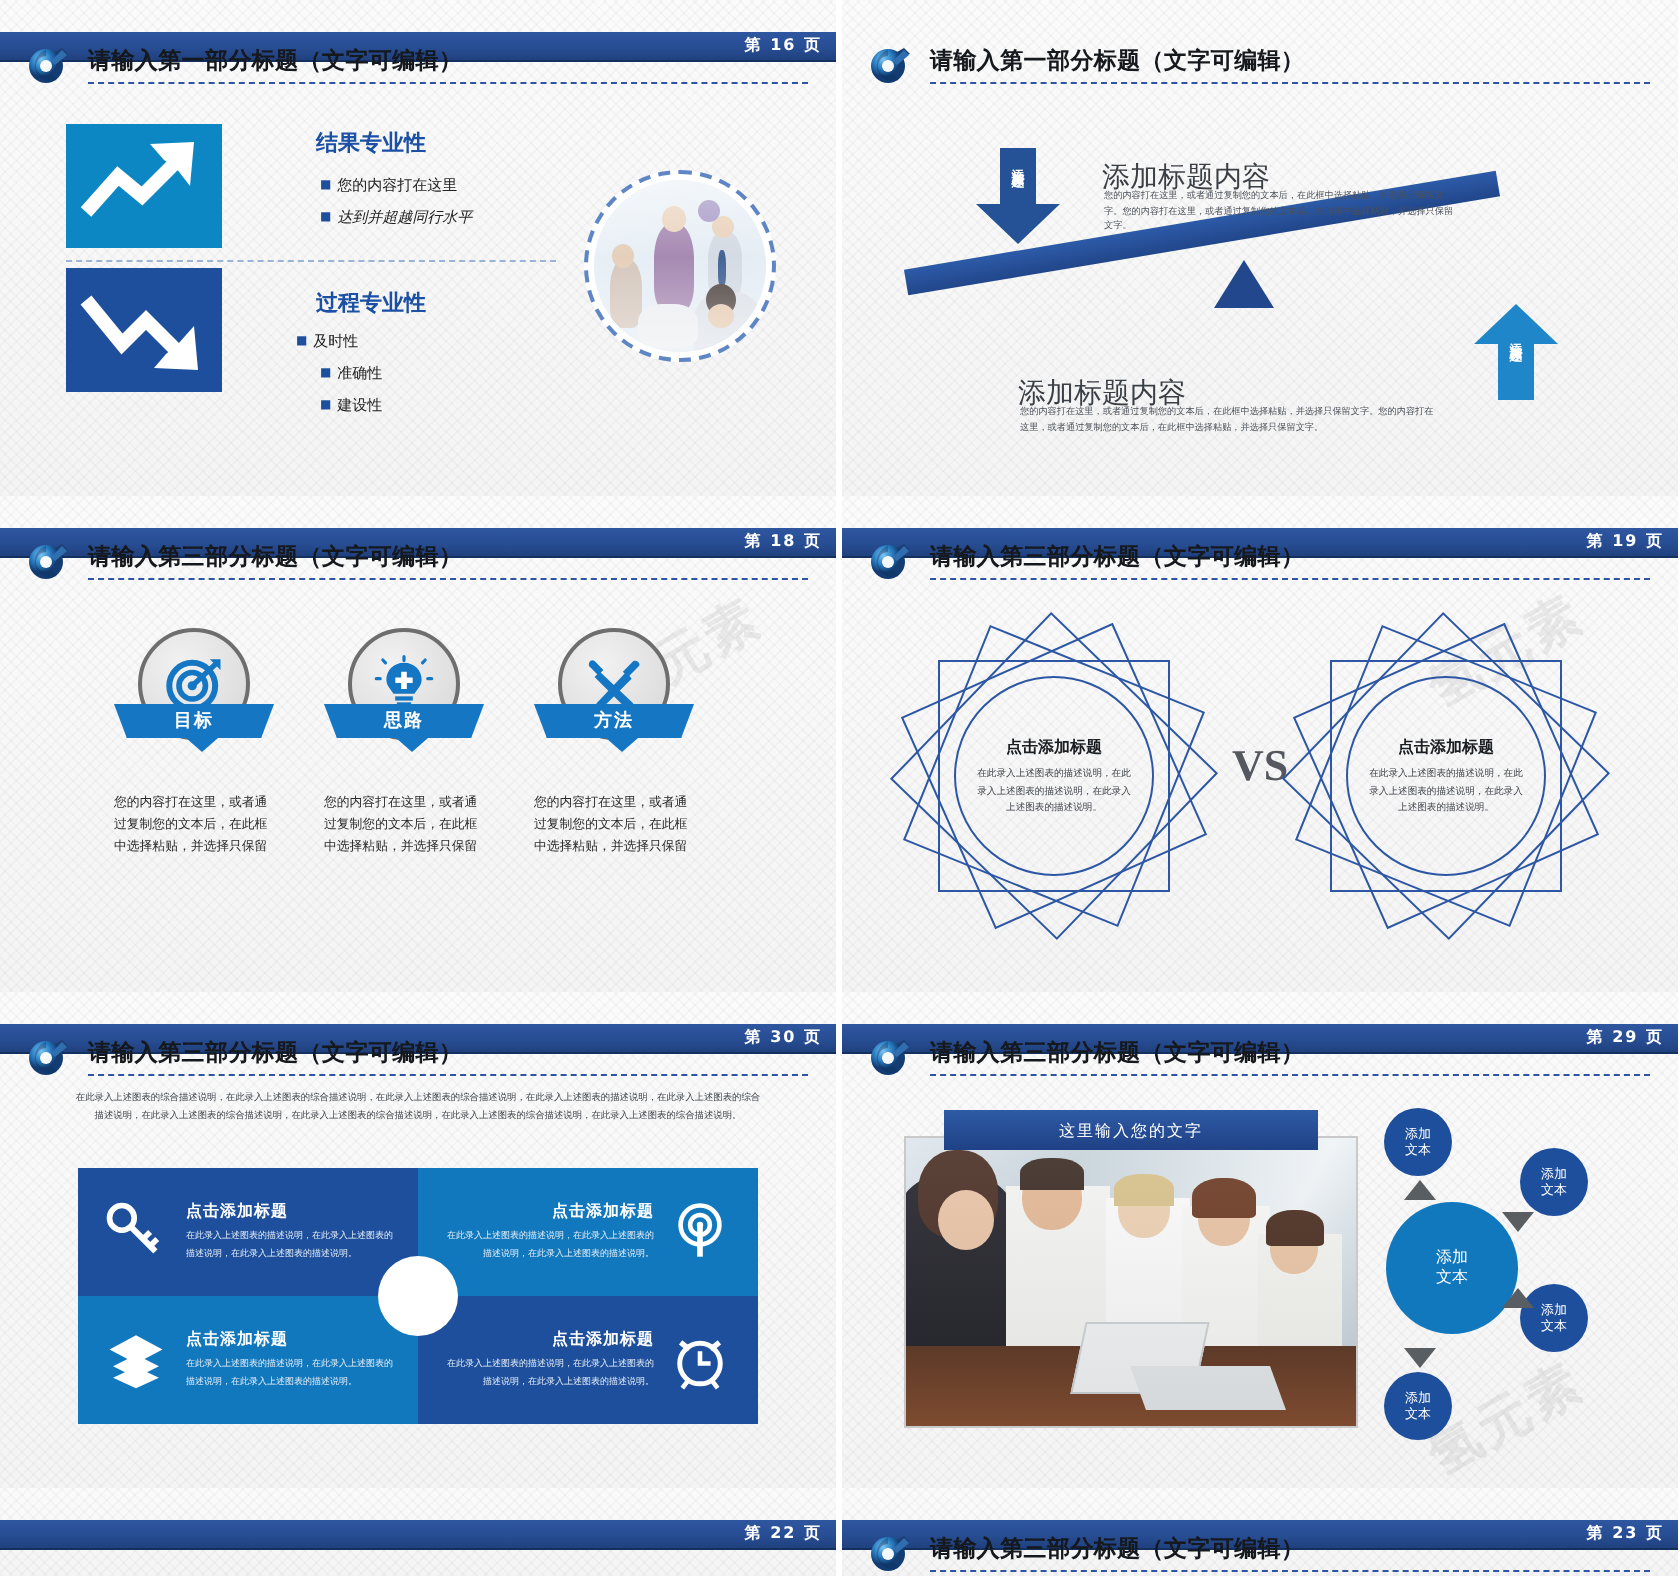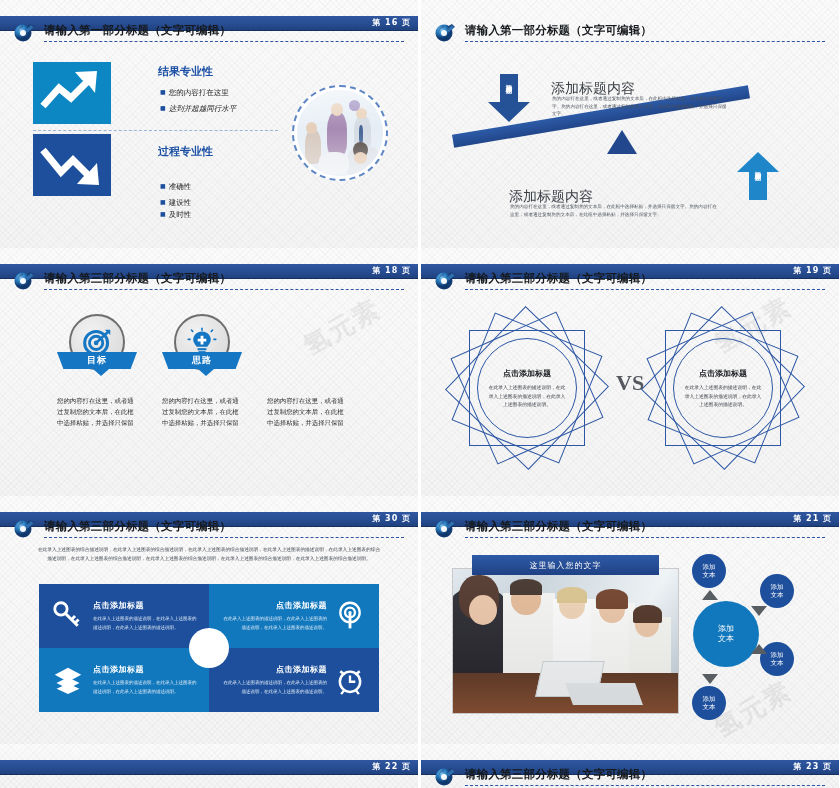--- a/index.html
+++ b/index.html
@@ -195,21 +195,21 @@
         <path d="M44 50 L66 51 L64 29 L56 38 L50 43 Z" fill="#fff"></path>
       </svg>
     </div>
     <div class="s16-div"></div>
 
     <div class="s16-h" style="left:158px; top:64px;">结果专业性</div>
     <div class="s16-li" style="left:160px; top:88px;">您的内容打在这里</div>
     <div class="s16-li" style="left:160px; top:104px;font-style:italic;">达到并超越同行水平</div>
 
     <div class="s16-h" style="left:158px; top:144px;">过程专业性</div>
-    <div class="s16-li" style="left:160px; top:166px;margin-top:44px;">及时性</div>
+    <div class="s16-li" style="left:148px; top:166px;">及时性</div>
     <div class="s16-li" style="left:160px; top:182px;">准确性</div>
     <div class="s16-li" style="left:160px; top:198px;">建设性</div>
 
     <div class="photo-circ">
       <div class="photo-inner">
         <div class="pp" style="left:8px;top:40px;width:16px;height:34px;background:#cfc0b4;"></div>
         <div class="pp" style="left:9px;top:32px;width:11px;height:12px;border-radius:50%;background:#e2c9b2;"></div>
         <div class="pp" style="left:30px;top:22px;width:20px;height:44px;background:#9b7aa8;"></div>
         <div class="pp" style="left:34px;top:13px;width:12px;height:13px;border-radius:50%;background:#e8d0b8;"></div>
         <div class="pp" style="left:57px;top:26px;width:17px;height:34px;background:#cfd6e0;"></div>
@@ -312,20 +312,34 @@
           </g>
         </svg>
       </div>
       <div class="ribtail"></div>
       <div class="ribbon">
         <b>思路</b>
       </div>
     </div>
     <div class="s18-p" style="left:162px; top:148px;">您的内容打在这里，或者通过复制您的文本后，在此框中选择粘贴，并选择只保留</div>
 
+    <div class="bub" style="left:279px; top:66px;">
+      <div class="bub-c">
+        <svg width="30" height="30" viewBox="0 0 34 34">
+          <path d="M6 4 L11 9 L8 12 L3 7 C2 5 4 2.5 6 4 Z" fill="#1577c4"></path>
+          <path d="M9 10 L28 28 L24 31 L6 13 Z" fill="#1577c4"></path>
+          <path d="M28 4 L22 10 L25 13 L31 7 C32.5 5.5 30 3 28 4 Z" fill="#1577c4"></path>
+          <path d="M24 10 L7 28 L10 31 L27 14 Z" fill="#1577c4"></path>
+        </svg>
+      </div>
+      <div class="ribtail"></div>
+      <div class="ribbon">
+        <b>方法</b>
+      </div>
+    </div>
     <div class="s18-p" style="left:267px; top:148px;">您的内容打在这里，或者通过复制您的文本后，在此框中选择粘贴，并选择只保留</div>
   </div>
 
   <div class="slide s-c2 r2">
     <div class="pagebar">
       <span>第 19 页</span>
     </div>
     <div class="shead">
       <svg class="logo" viewBox="0 0 52 50">
         <path d="M40 8 L46 14 L30 20 L26 16 Z" fill="#1d3f73"></path>
@@ -431,21 +445,21 @@
           <path d="M10 29 L7 33" stroke="#fff" stroke-width="2.6"></path>
           <path d="M24 29 L27 33" stroke="#fff" stroke-width="2.6"></path>
         </svg>
       </div>
       <div class="qdot"></div>
     </div>
   </div>
 
   <div class="slide s-c2 r3">
     <div class="pagebar">
-      <span>第 21 页</span>
+      <span>第 29 页</span>
     </div>
     <div class="shead">
       <svg class="logo" viewBox="0 0 52 50">
         <path d="M40 8 L46 14 L30 20 L26 16 Z" fill="#1d3f73"></path>
         <circle cx="24" cy="26" r="17" fill="url(#lg1)"></circle>
         <path d="M24 10 A16 16 0 1 0 35 40 L30 34 A10 10 0 1 1 24 16 Z" fill="#0d2e5c" opacity=".35"></path>
         <circle cx="24" cy="26" r="6" fill="#ffffff" opacity=".95"></circle>
         <path d="M29 21 L40 10 L45 15 L33 25 Z" fill="#2f6fb0"></path>
       </svg>
       <div class="stitle">请输入第三部分标题（文字可编辑）</div>

